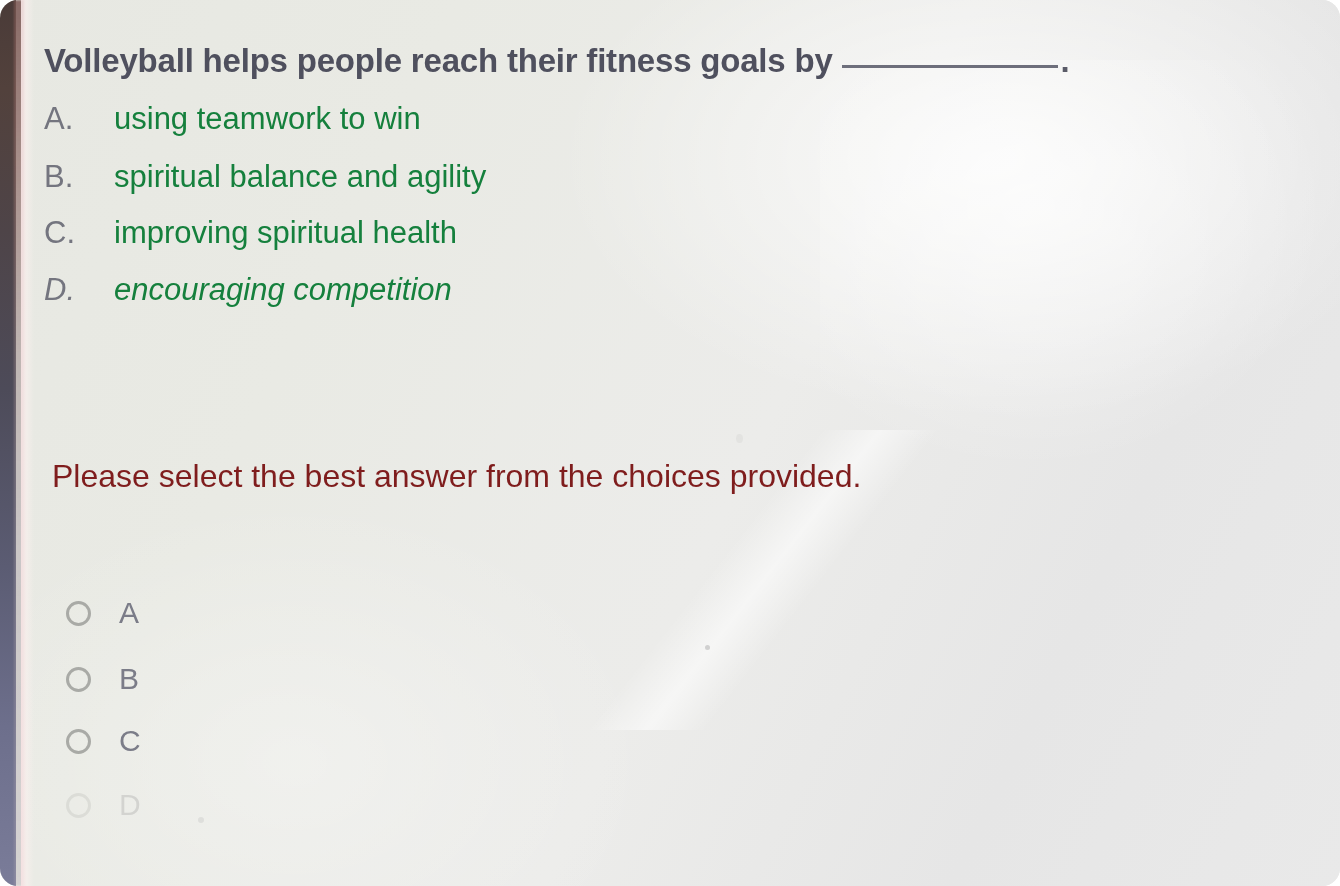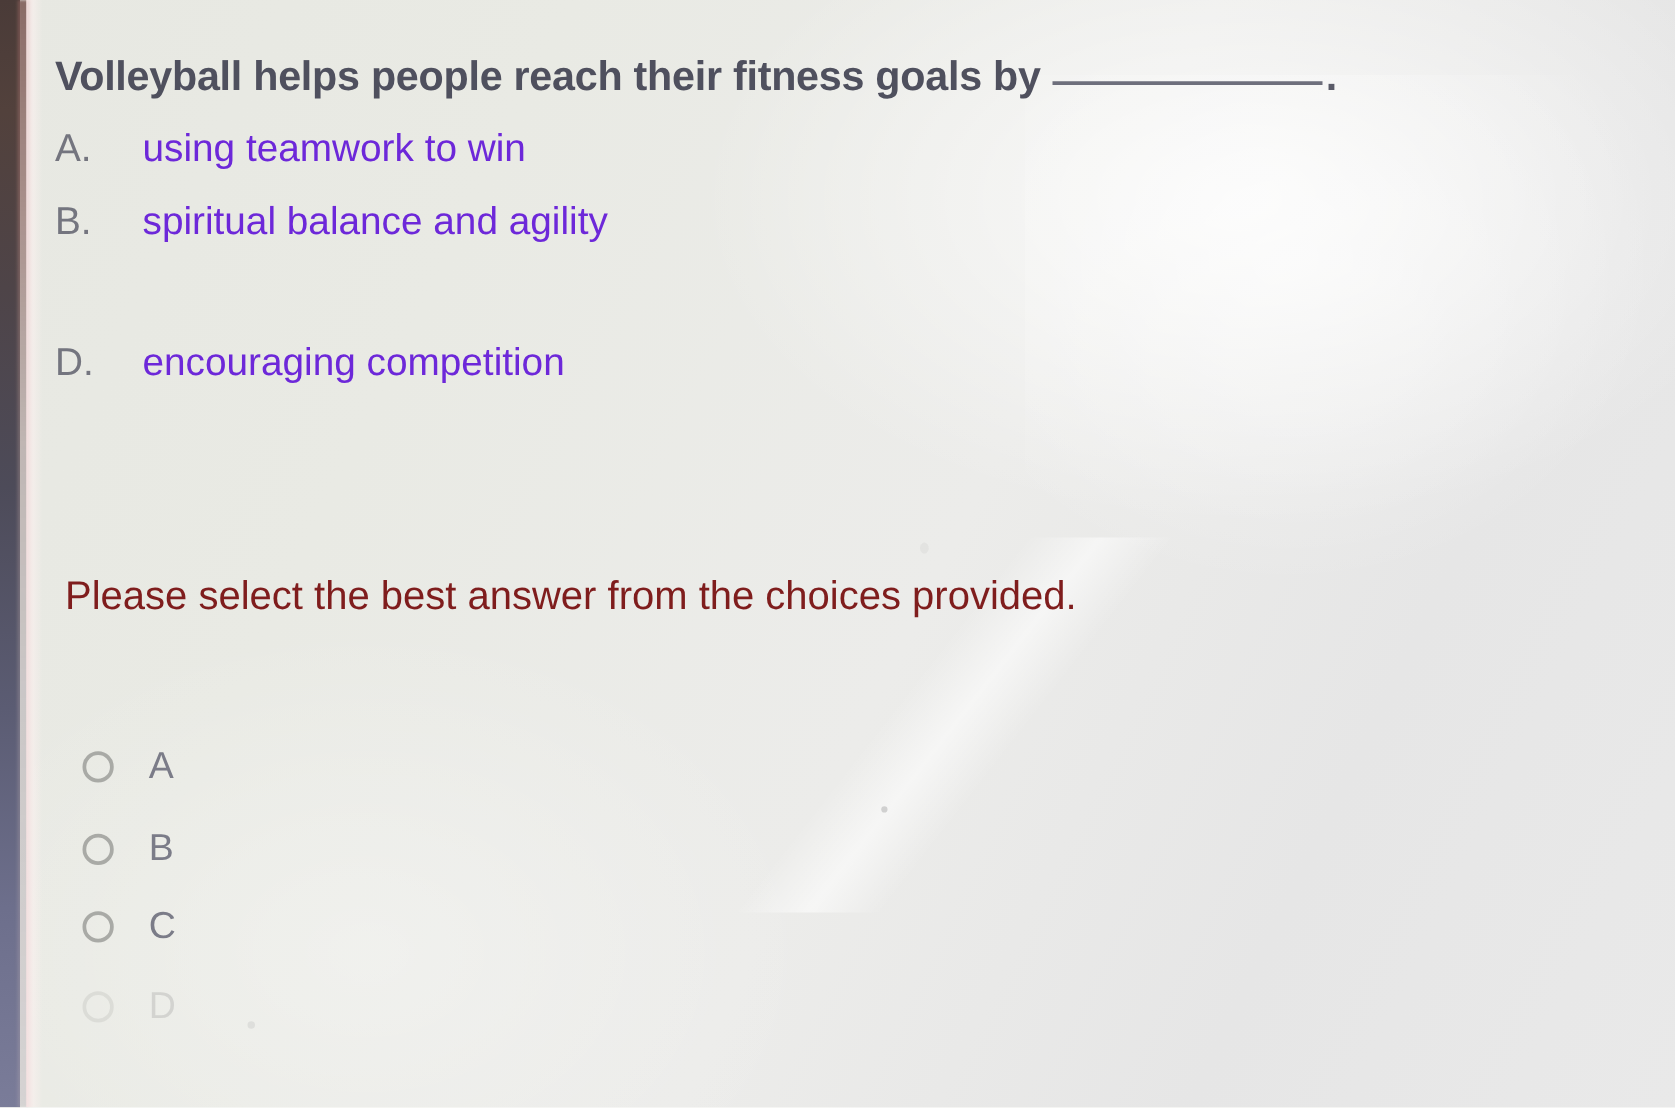--- a/index.html
+++ b/index.html
@@ -8,20 +8,21 @@
     background: #ffffff;
   }
 
   #screen {
     position: relative;
     width: 1340px;
     height: 886px;
     overflow: hidden;
     font-family: "Liberation Sans", sans-serif;
     background: #e9e9e6;
+    border-radius: 18px;
   }
 
   
   .surface {
     position: absolute;
     inset: 0;
     background:
       radial-gradient(ellipse 700px 420px at 74% 18%, rgba(255,255,255,0.75) 0%, rgba(255,255,255,0.0) 62%),
       radial-gradient(ellipse 520px 380px at 22% 86%, rgba(255,255,255,0.30) 0%, rgba(255,255,255,0.0) 70%),
       linear-gradient(116deg, #e7e8e2 0%, #e9eae4 26%, #ececea 55%, #e6e6e6 78%, #e9e9e9 100%);
@@ -118,26 +119,26 @@
     left: 44px;
     font-size: 31px;
     color: #6e6f7e;
     white-space: nowrap;
   }
   .choice .lbl {
     display: inline-block;
     width: 70px;
     color: #74757f;
   }
-  .choice .txt { color: #6d28d9; }
+  .choice .txt { color: #15803d; }
 
   .choice-a { top: 101px; }
   .choice-b { top: 159px; }
   .choice-c { top: 215px; }
-  .choice-d { top: 272px; }
+  .choice-d { top: 272px; font-style: italic; }
 
   .instruction {
     position: absolute;
     left: 52px;
     top: 458px;
     font-size: 32px;
     color: #7f1d1d;
     white-space: nowrap;
   }
 
@@ -199,20 +200,23 @@
     </div>
 
     <div class="choice choice-a">
       <span class="lbl">A.</span><span class="txt">using teamwork to win</span>
     </div>
 
     <div class="choice choice-b">
       <span class="lbl">B.</span><span class="txt">spiritual balance and agility</span>
     </div>
 
+    <div class="choice choice-c">
+      <span class="lbl">C.</span><span class="txt">improving spiritual health</span>
+    </div>
 
     <div class="choice choice-d">
       <span class="lbl">D.</span><span class="txt">encouraging competition</span>
     </div>
 
     <div class="instruction">Please select the best answer from the choices provided.</div>
 
     <div class="radio-row radio-a">
       <span class="radio-dot"></span>
       <span class="radio-label">A</span>

